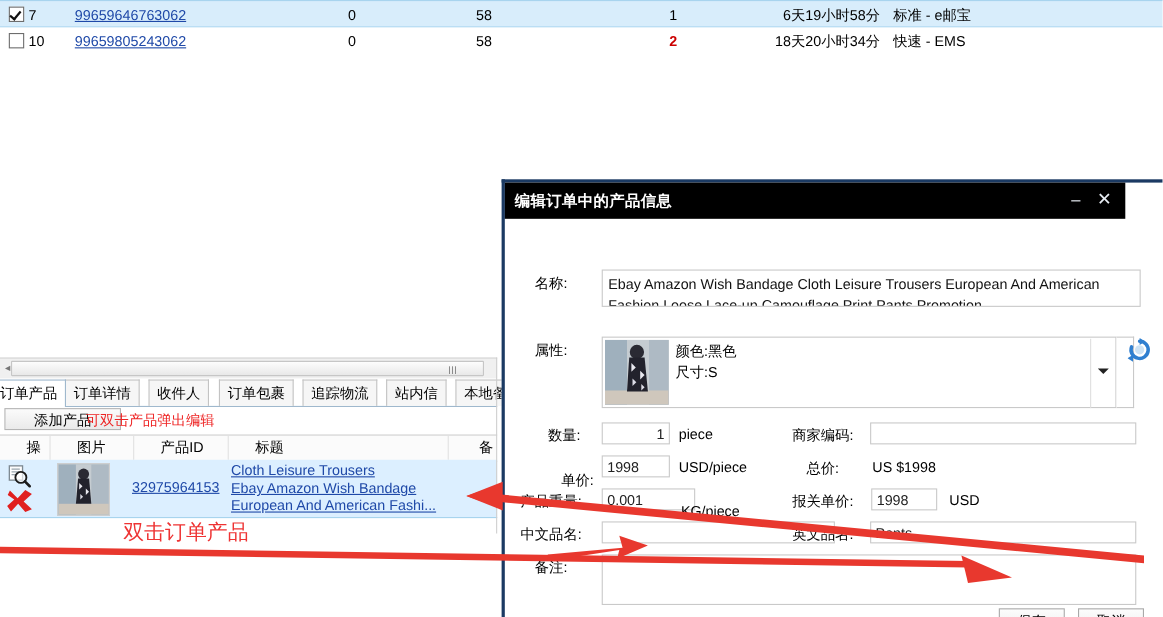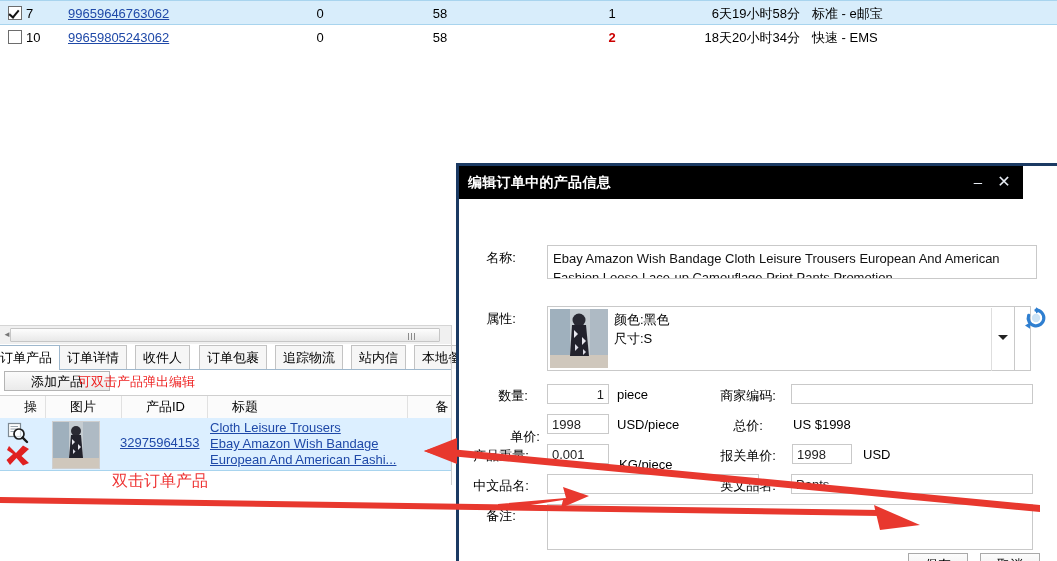--- a/index.html
+++ b/index.html
@@ -241,21 +241,21 @@
     color: #1f49a8;
   }
   #prod-title span {
     text-decoration: underline;
     cursor: pointer;
     display: block;
   }
   #dblclick-note {
     position: absolute;
     left: 112px; top: 146px;
-    font-size: 16px;
+    font-size: 19px;
     color: #ee3333;
     font-family: "DejaVu Sans", sans-serif;
   }
   #panel-right-border {
     position: absolute;
     left: 451px; top: 0;
     width: 1px; height: 160px;
     background: #cfcfcf;
   }
 
@@ -574,21 +574,21 @@
     <input class="finput" style="left: 332px; top: 185px; width: 242px; height: 20px;" value="">
 
     <div class="flabel" style="left:0px; top:229px; width:84px;margin-left:24px;">单价:</div>
     <input class="finput" style="left: 88px; top: 215px; width: 62px; height: 20px;" value="1998">
     <div class="ftext" style="left:158px; top:218px;">USD/piece</div>
 
     <div class="flabel" style="left:250px; top:218px; width:78px;">总价:</div>
     <div class="ftext" style="left:334px; top:218px;">US $1998</div>
 
     <div class="flabel" style="left:0px; top:248px; width:84px;">产品重量:</div>
-    <input class="finput" style="left: 88px; top: 245px; width: 62px; height: 20px;" value="0.001">
+    <input class="finput" style="left: 88px; top: 245px; width: 85px; height: 20px;" value="0.001">
     <div class="ftext" style="left:160px; top:248px;margin-top:10px;">KG/piece</div>
 
     <div class="flabel" style="left:250px; top:248px; width:78px;">报关单价:</div>
     <input class="finput" style="left: 333px; top: 245px; width: 60px; height: 20px;" value="1998">
     <div class="ftext" style="left:404px; top:248px;">USD</div>
 
     <div class="flabel" style="left:0px; top:278px; width:84px;">中文品名:</div>
     <input class="finput" style="left: 88px; top: 275px; width: 212px; height: 20px;" value="">
 
     <div class="flabel" style="left:250px; top:278px; width:78px;">英文品名:</div>

